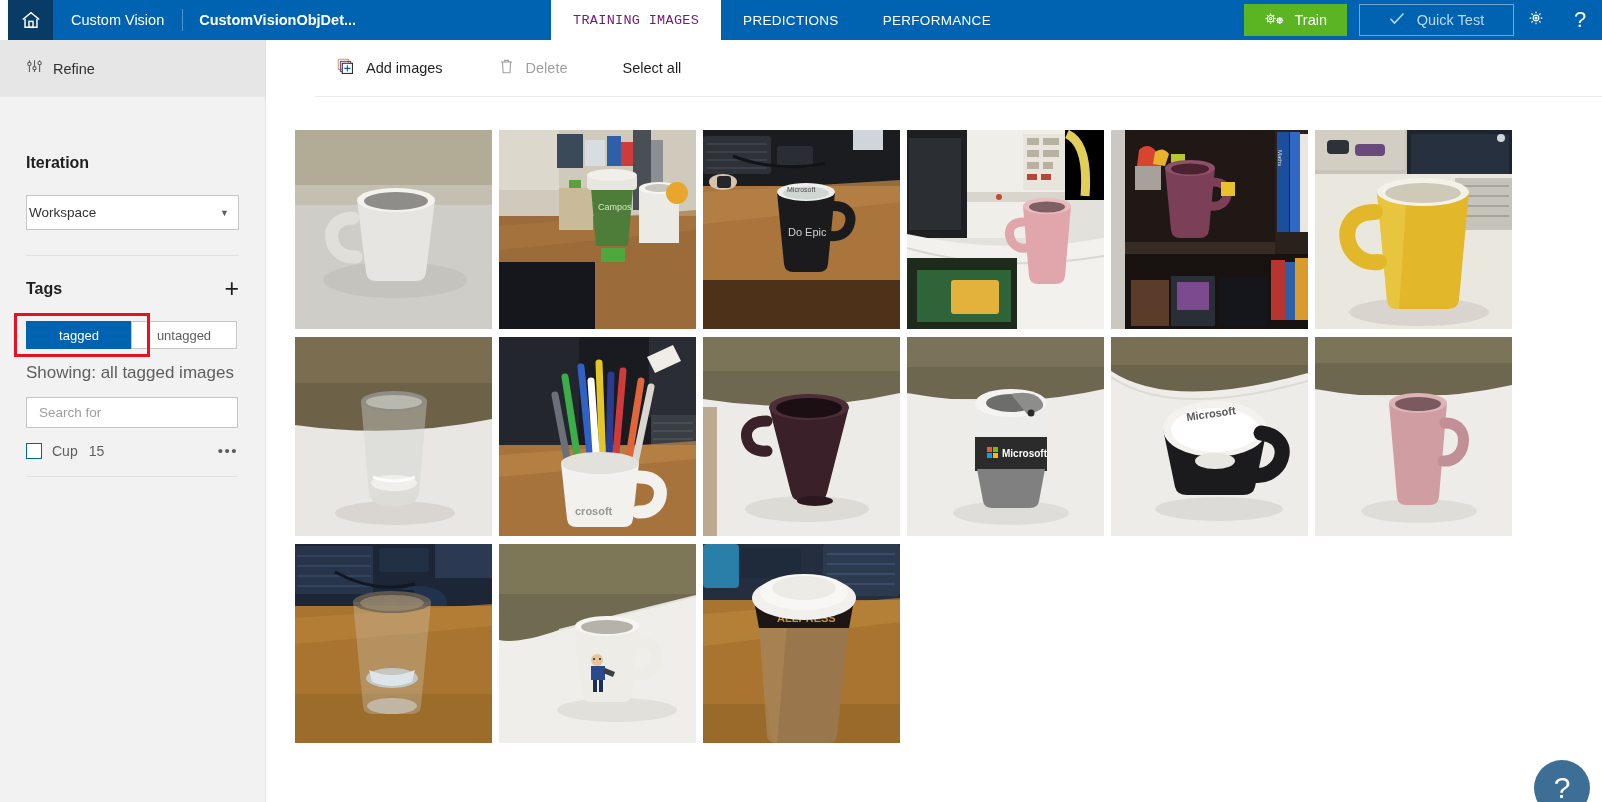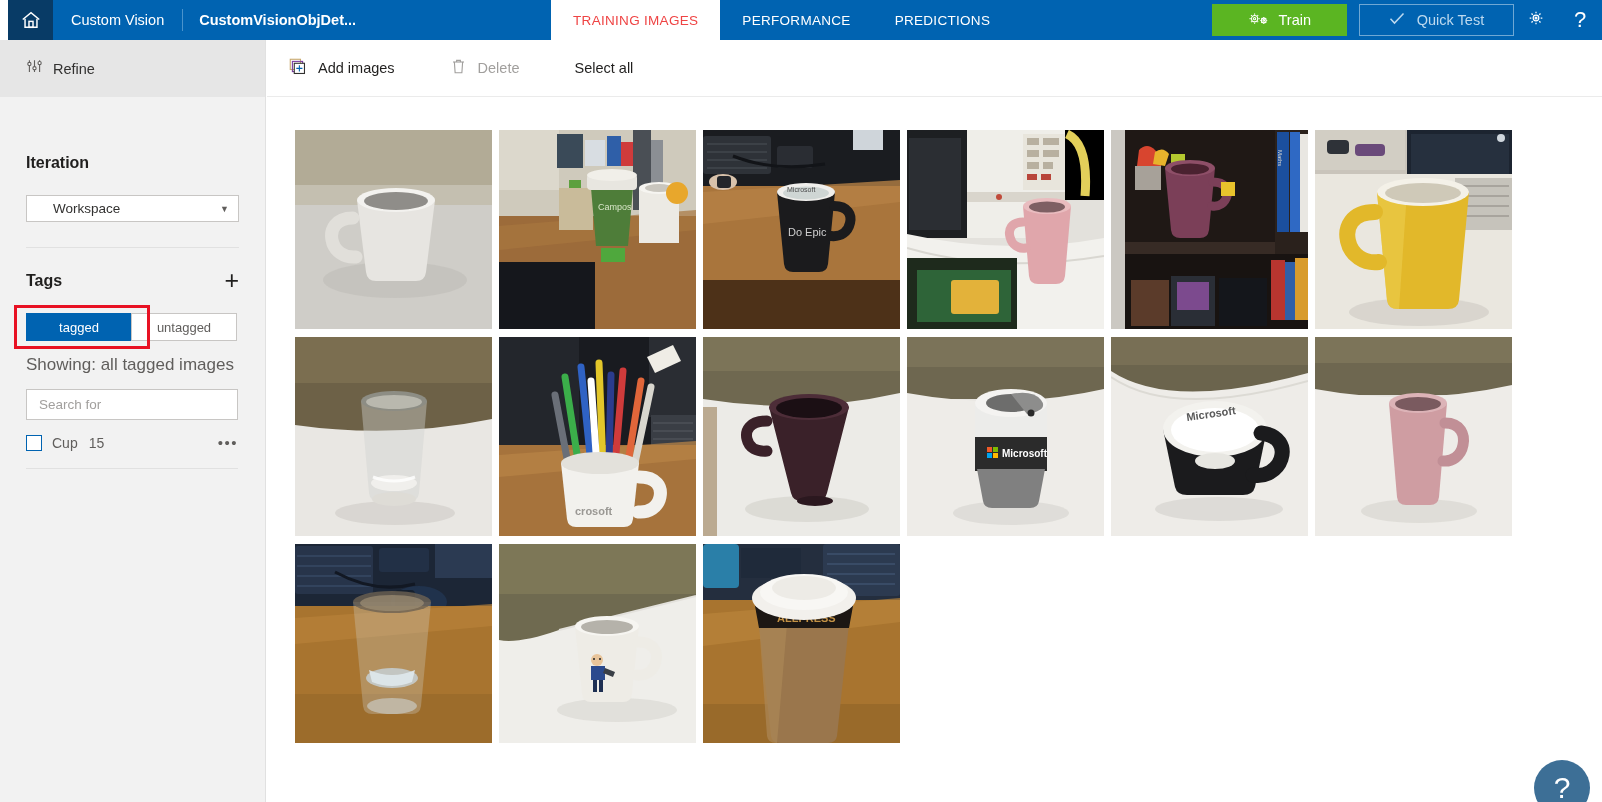--- a/index.html
+++ b/index.html
@@ -31,29 +31,29 @@
   }
   .project-name {
     display: flex; align-items: center; height: 40px;
     color: #ffffff; font-size: 14.5px; font-weight: bold; cursor: pointer;
   }
   .tabs { display: flex; align-items: stretch; margin-left: 195px; }
   .tab {
     display: flex; align-items: center; padding: 0 22px; height: 40px;
     color: #ffffff; font-size: 13.5px; letter-spacing: .3px; cursor: pointer;
   }
-  .tab.active { background: #ffffff; color: #ef4444; }
+  .tab.active { background: #ffffff; color: #701a75; font-family: Liberation Mono, monospace; }
   .header-right {
     position: absolute; right: 0; top: 0; height: 40px;
     display: flex; align-items: center; gap: 0;
   }
   .train-btn {
     display: flex; align-items: center; gap: 9px;
     background: #5bb522; color: #ffffff;
-    height: 32px; padding: 0 36px; border: none; cursor: pointer;
+    height: 32px; padding: 0 20px; border: none; cursor: pointer;
     font-size: 14.5px; font-family: inherit;
   }
   .quicktest-btn {
     display: flex; align-items: center; justify-content: center; gap: 12px;
     background: transparent; color: #bcd9ef;
     height: 32px; width: 155px; margin-left: 12px;
     border: 1px solid #6fa8d4; cursor: pointer;
     font-size: 14.5px; font-family: inherit;
   }
   .hdr-icon-btn {
@@ -71,23 +71,23 @@
     height: 57px; background: #e6e6e6; display: flex; align-items: center;
     padding-left: 26px; gap: 10px; cursor: pointer;
   }
   .refine-label { font-size: 14.5px; color: #323130; }
   .sb-body { padding: 0 26px; }
   .sb-heading {
     font-size: 16px; font-weight: bold; color: #201f1e;
     margin-top: 57px;
   }
   .iteration-select {
-    position: relative; margin-top: 23px; height: 27px;
+    position: relative; margin-top: 23px; height: 35px;
     background: #ffffff; border: 1px solid #c8c6c4;
-    display: flex; align-items: center; padding: 0 26px;
+    display: flex; align-items: center; padding: 0 2px;
     font-size: 13.5px; color: #323130; cursor: pointer;
   }
   .iteration-select .caret {
     position: absolute; right: 9px; top: 50%; transform: translateY(-50%);
     font-size: 9px; color: #605e5c;
   }
   .sb-divider { height: 1px; background: #e1e1e1; margin-top: 25px; }
   .tags-row {
     display: flex; align-items: center; justify-content: space-between;
     margin-top: 20px;
@@ -139,21 +139,21 @@
   }
   .tag-divider { height: 1px; background: #e1e1e1; margin-top: 17px; width: 212px; }
 
   
   .main {
     position: absolute; left: 267px; top: 40px;
     width: 1335px; height: 762px; background: #ffffff;
   }
   .toolbar {
     height: 57px; border-bottom: 1px solid #ebebeb;
-    display: flex; align-items: center; padding-left: 22px;
+    display: flex; align-items: center; padding-left: 22px; margin-left: 48px;
   }
   .tb-btn {
     display: flex; align-items: center; gap: 12px; cursor: pointer;
     background: none; border: none; font-family: inherit;
     font-size: 14.5px; color: #201f1e; padding: 0;
   }
   .tb-btn.disabled { color: #a19f9d; cursor: default; }
   .tb-gap-1 { width: 56px; } .tb-gap-2 { width: 55px; }
 
   .grid {
@@ -189,22 +189,22 @@
           <rect x="9.8" y="13.5" width="4.4" height="6.5"></rect>
         </svg>
       </span>
     </div>
     <div class="brand">Custom Vision</div>
     <div class="brand-sep"></div>
     <div class="project-name">CustomVisionObjDet...</div>
 
     <div class="tabs">
       <div class="tab active">TRAINING IMAGES</div>
+      <div class="tab">PREDICTIONS</div>
       <div class="tab">PERFORMANCE</div>
-      <div class="tab">PREDICTIONS</div>
     </div>
 
     <div class="header-right">
       <button class="train-btn">
         <span>
           <svg width="22" height="16" viewBox="0 0 30 20" fill="none" stroke="#ffffff" stroke-width="1.5">
             <circle cx="9" cy="9.5" r="4.2"></circle>
               <circle cx="9" cy="9.5" r="1.5"></circle>
             <path d="M9 2.6v1.6M9 14.8v1.6M2.1 9.5h1.6M14.3 9.5h1.6M4.1 4.6l1.2 1.2M12.7 13.2l1.2 1.2M13.9 4.6l-1.2 1.2M5.3 13.2l-1.2 1.2"></path>
             <circle cx="21.5" cy="12" r="3.2"></circle>

